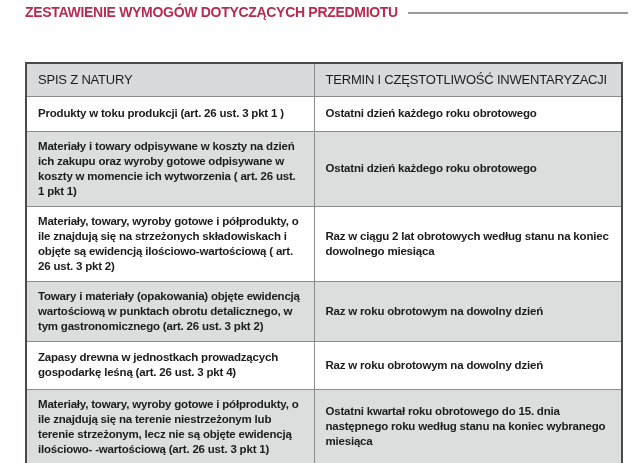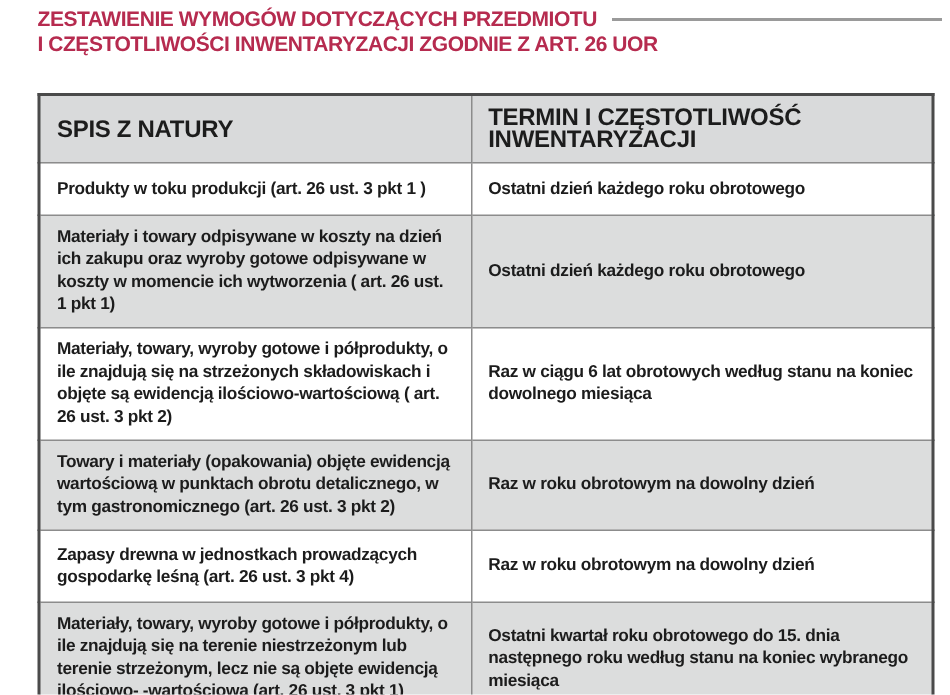--- a/index.html
+++ b/index.html
@@ -60,22 +60,22 @@
     vertical-align: middle;
     text-align: left;
     color: #1c1c1c;
     font-size: 11.5px;
     letter-spacing: -0.2px;
     line-height: 15px;
     font-weight: 600;
   }
   .inv-table th {
     background: #d9dadb;
-    font-weight: bold;
-    font-size: 16px;
+    font-weight: normal;
+    font-size: 13px;
     margin-top: 34px;
   }
   .inv-table { border: 2px solid #4a4a4a; }
   .inv-table tr.alt td { background: #dcdddd; }
   .inv-table tr.plain td { background: #ffffff; }
   tr.h-head  { height: 33px; }
   tr.h-r0 { height: 35px; }
   tr.h-r1 { height: 63px; margin-top: 30px; }
   tr.h-r2 { height: 64px; }
   tr.h-r3 { height: 48px; }
@@ -85,21 +85,20 @@
 </head>
 <body>
 
 <div class="page">
 
   <div class="title-block">
     <div class="title-line1">
       <span class="title-text">ZESTAWIENIE WYMOGÓW DOTYCZĄCYCH PRZEDMIOTU</span>
       <div class="title-rule"></div>
     </div>
-    <div class="title-text">I CZĘSTOTLIWOŚCI INWENTARYZACJI ZGODNIE Z ART. 26 UOR</div>
   </div>
 
   <table class="inv-table">
     <colgroup>
         <col class="c1">
         <col class="c2">
       </colgroup>
     <thead>
       <tr class="h-head">
         <th>SPIS Z NATURY</th>
@@ -110,21 +109,21 @@
       <tr class="plain h-r0">
         <td>Produkty w toku produkcji (art. 26 ust. 3 pkt 1 )</td>
         <td>Ostatni dzień każdego roku obrotowego</td>
       </tr>
       <tr class="alt h-r1">
         <td>Materiały i towary odpisywane w koszty na dzień ich zakupu oraz wyroby gotowe odpisywane w koszty w momencie ich wytworzenia ( art. 26 ust. 1 pkt 1)</td>
         <td>Ostatni dzień każdego roku obrotowego</td>
       </tr>
       <tr class="plain h-r2">
         <td>Materiały, towary, wyroby gotowe i półprodukty, o ile znajdują się na strzeżonych składowiskach i objęte są ewidencją ilościowo-wartościową ( art. 26 ust. 3 pkt 2)</td>
-        <td>Raz w ciągu 6 lat obrotowych według stanu na koniec dowolnego miesiąca</td>
+        <td>Raz w ciągu 2 lat obrotowych według stanu na koniec dowolnego miesiąca</td>
       </tr>
       <tr class="alt h-r3">
         <td>Towary i materiały (opakowania) objęte ewidencją wartościową w punktach obrotu detalicznego, w tym gastronomicznego (art. 26 ust. 3 pkt 2)</td>
         <td>Raz w roku obrotowym na dowolny dzień</td>
       </tr>
       <tr class="plain h-r4">
         <td>Zapasy drewna w jednostkach prowadzących gospodarkę leśną (art. 26 ust. 3 pkt 4)</td>
         <td>Raz w roku obrotowym na dowolny dzień</td>
       </tr>
       <tr class="alt h-r5">

